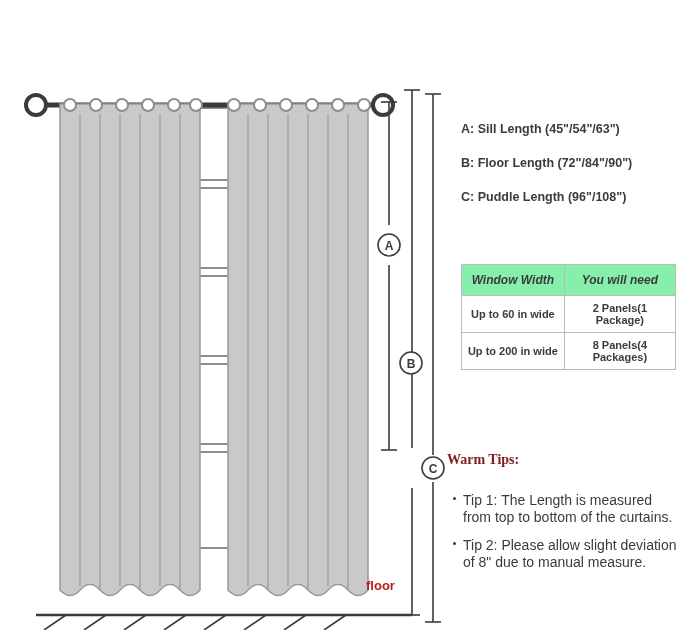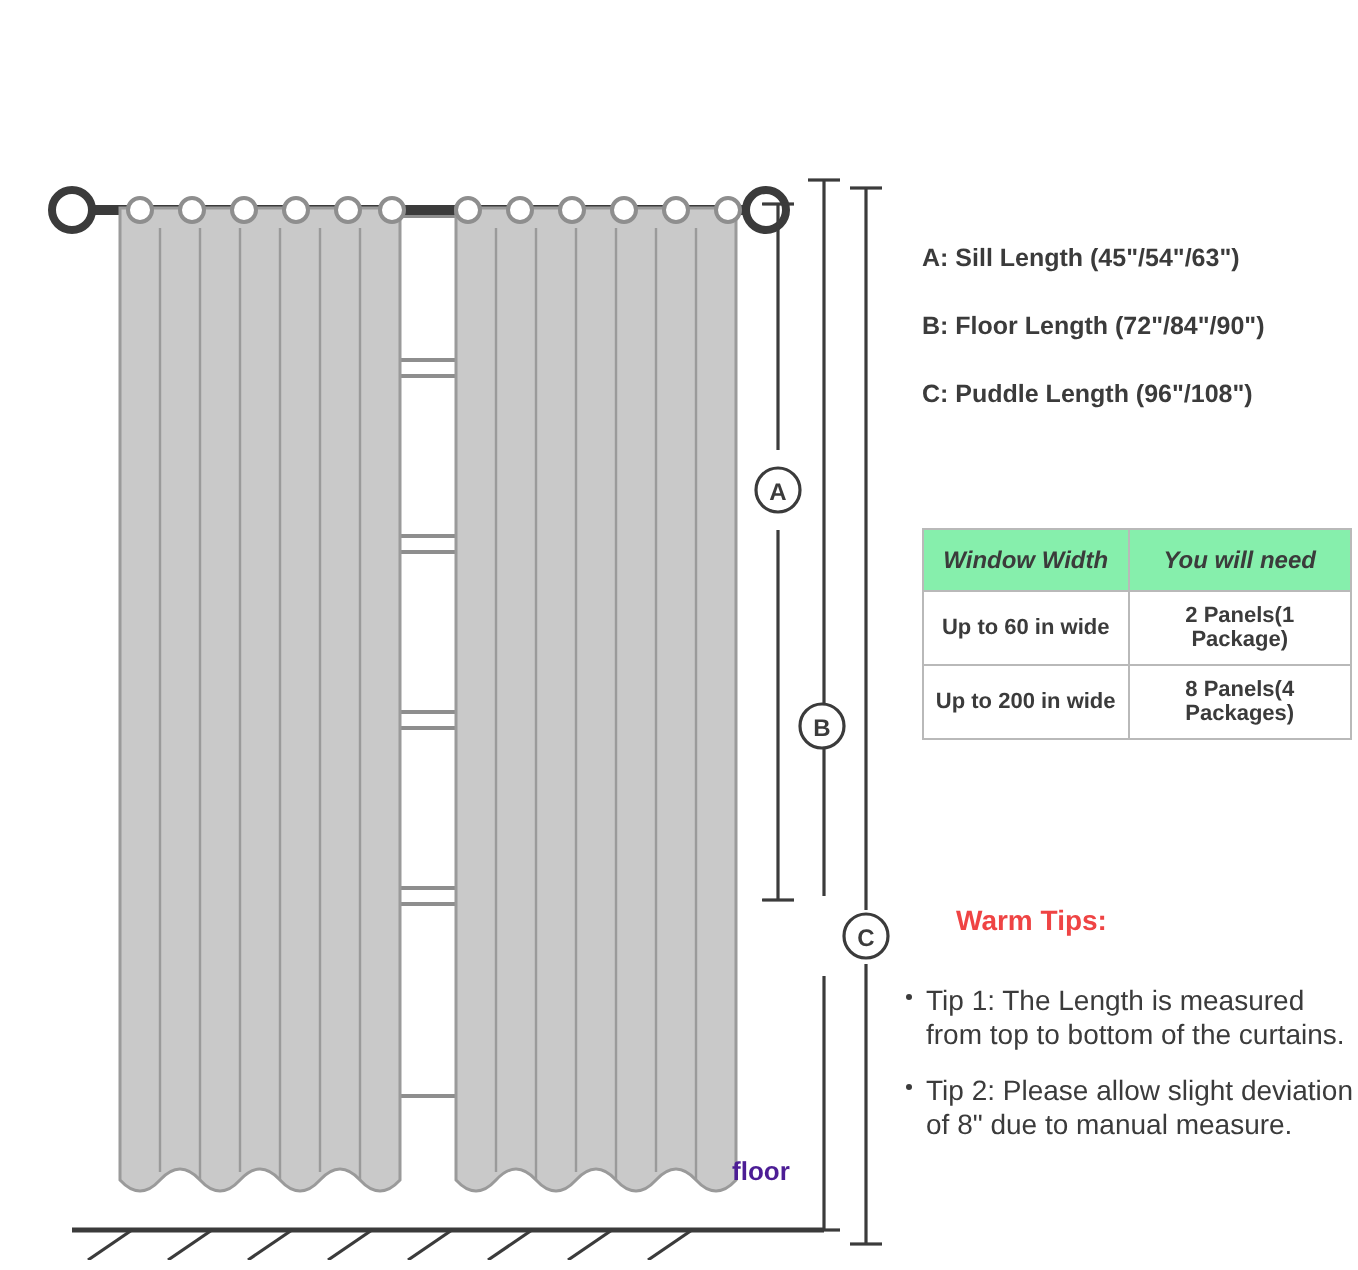--- a/index.html
+++ b/index.html
@@ -74,25 +74,26 @@
     background: #86efac;
     font-weight: bold;
     font-size: 12px;
     padding: 8px 4px;
     font-style: italic;
   }
   .table td:first-child { width: 48%; }
 
   .tips-title {
     position: absolute;
-    left: 478px;
+    left: 447px;
     top: 452px;
     font-size: 14px;
     font-weight: bold;
-    color: #ef4444;
+    color: #7f1d1d;
+    font-family: Liberation Serif, serif;
   }
   .tip {
     position: absolute;
     left: 461px;
     width: 216px;
     font-size: 14px;
     line-height: 17px;
     color: #3b3b3b;
   }
   .tip1 { top: 492px; }
@@ -107,21 +108,21 @@
     border-radius: 50%;
   }
   .tip-body { display: block; padding-left: 2px; }
 
   .floor-label {
     position: absolute;
     left: 366px;
     top: 578px;
     font-size: 13px;
     font-weight: bold;
-    color: #4c1d95;
+    color: #b91c1c;
   }
 </style>
 </head>
 <body>
 
 <div id="page">
 
 
   <svg class="illustration" viewBox="0 0 450 560" width="450" height="560">
 

